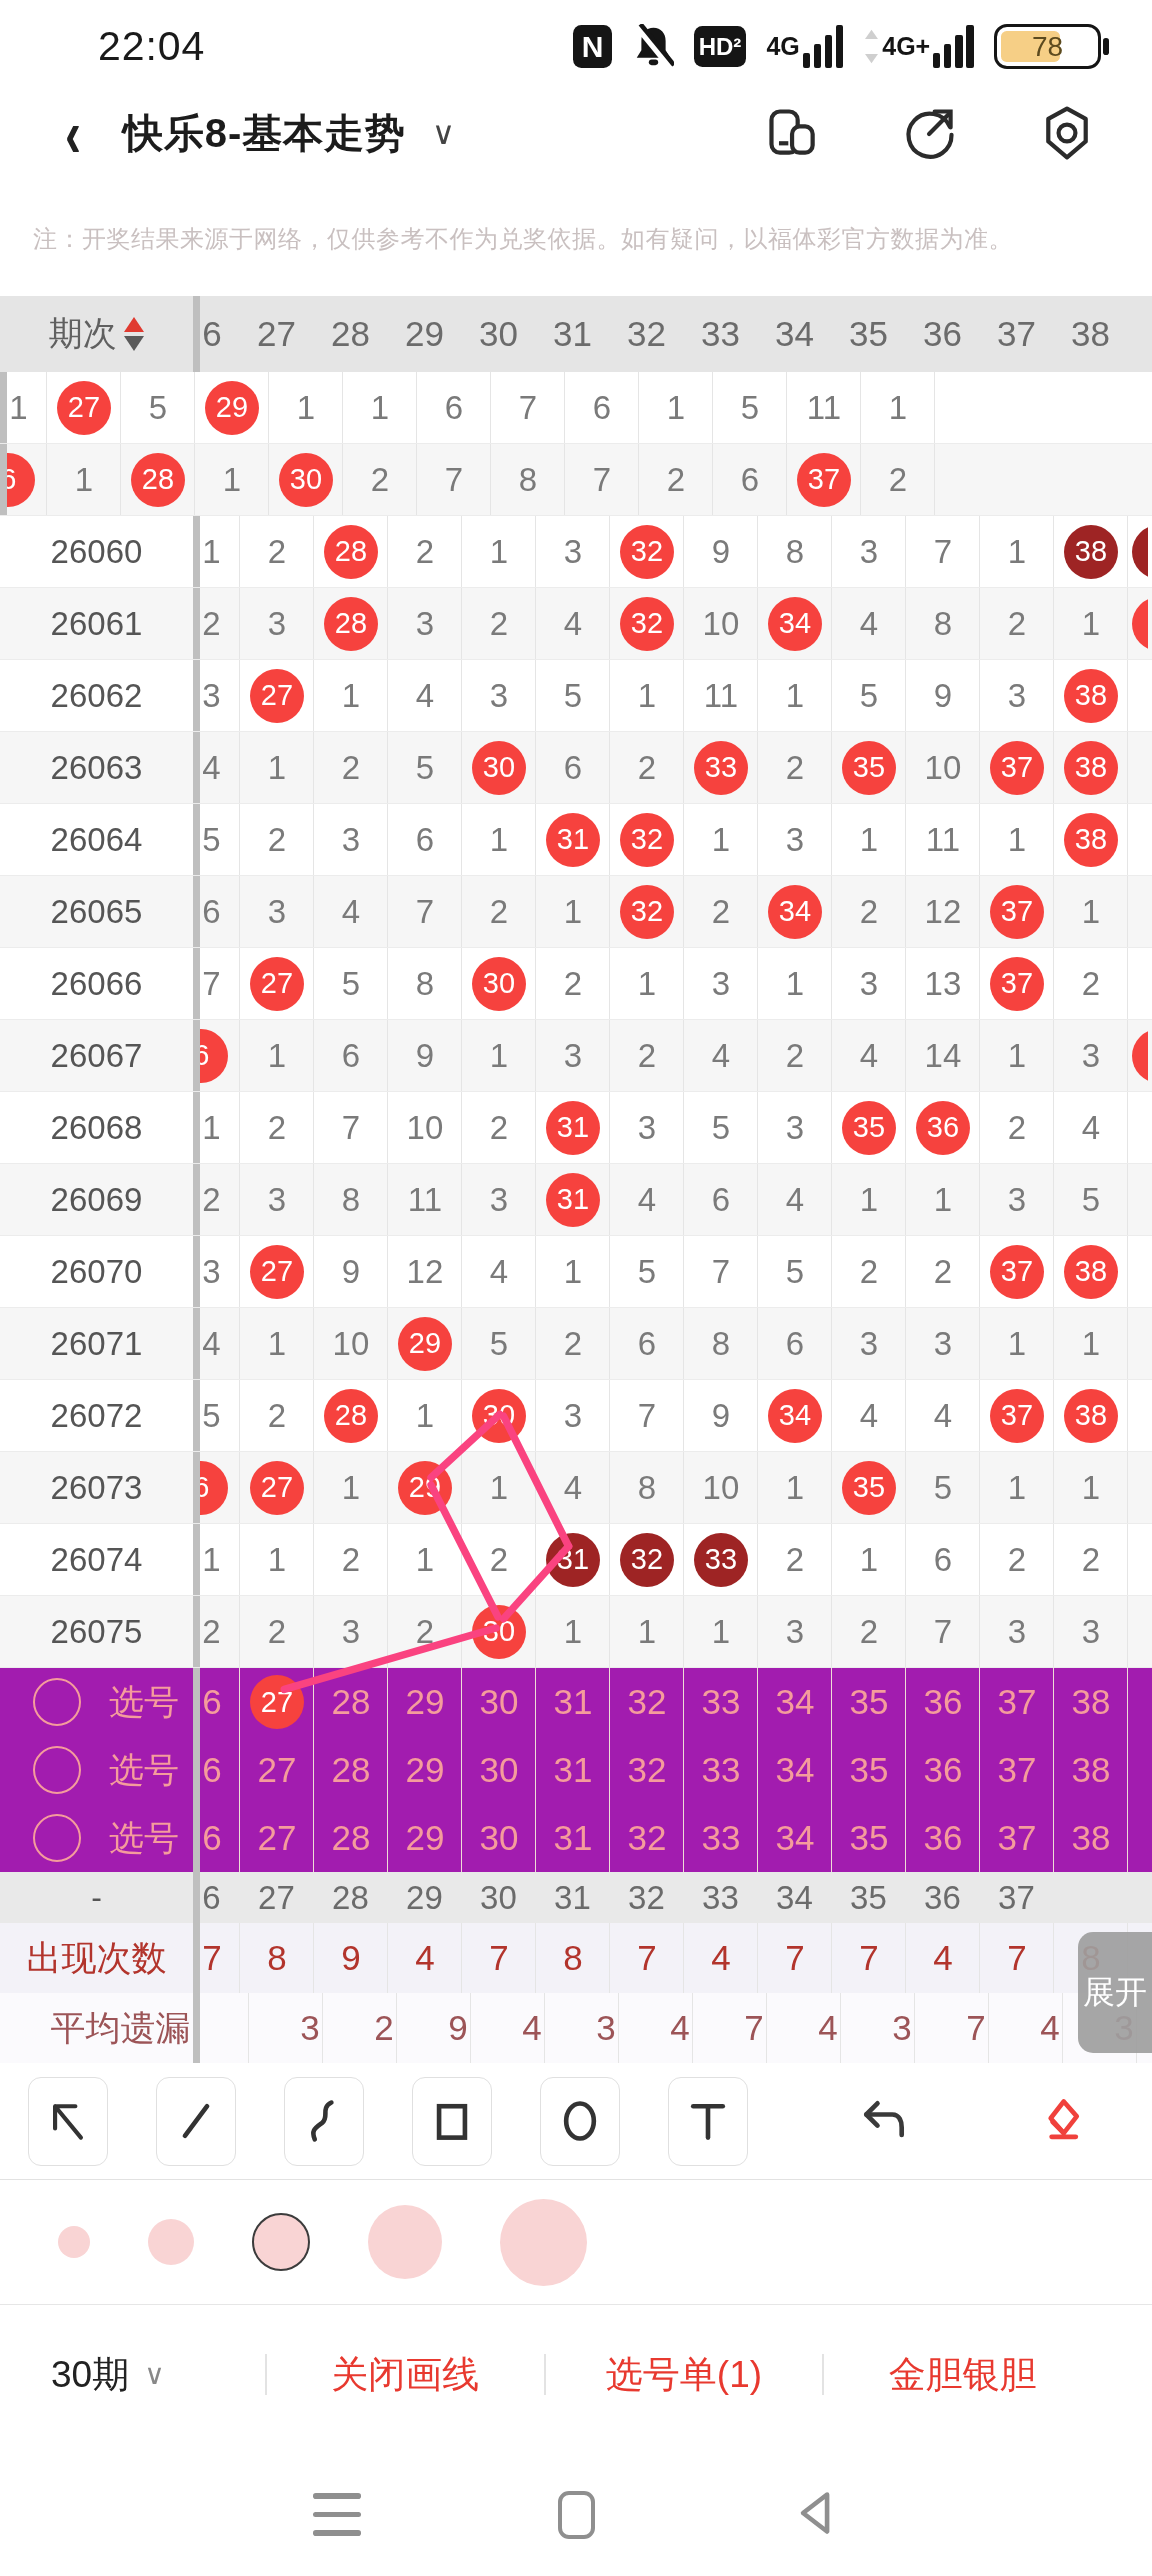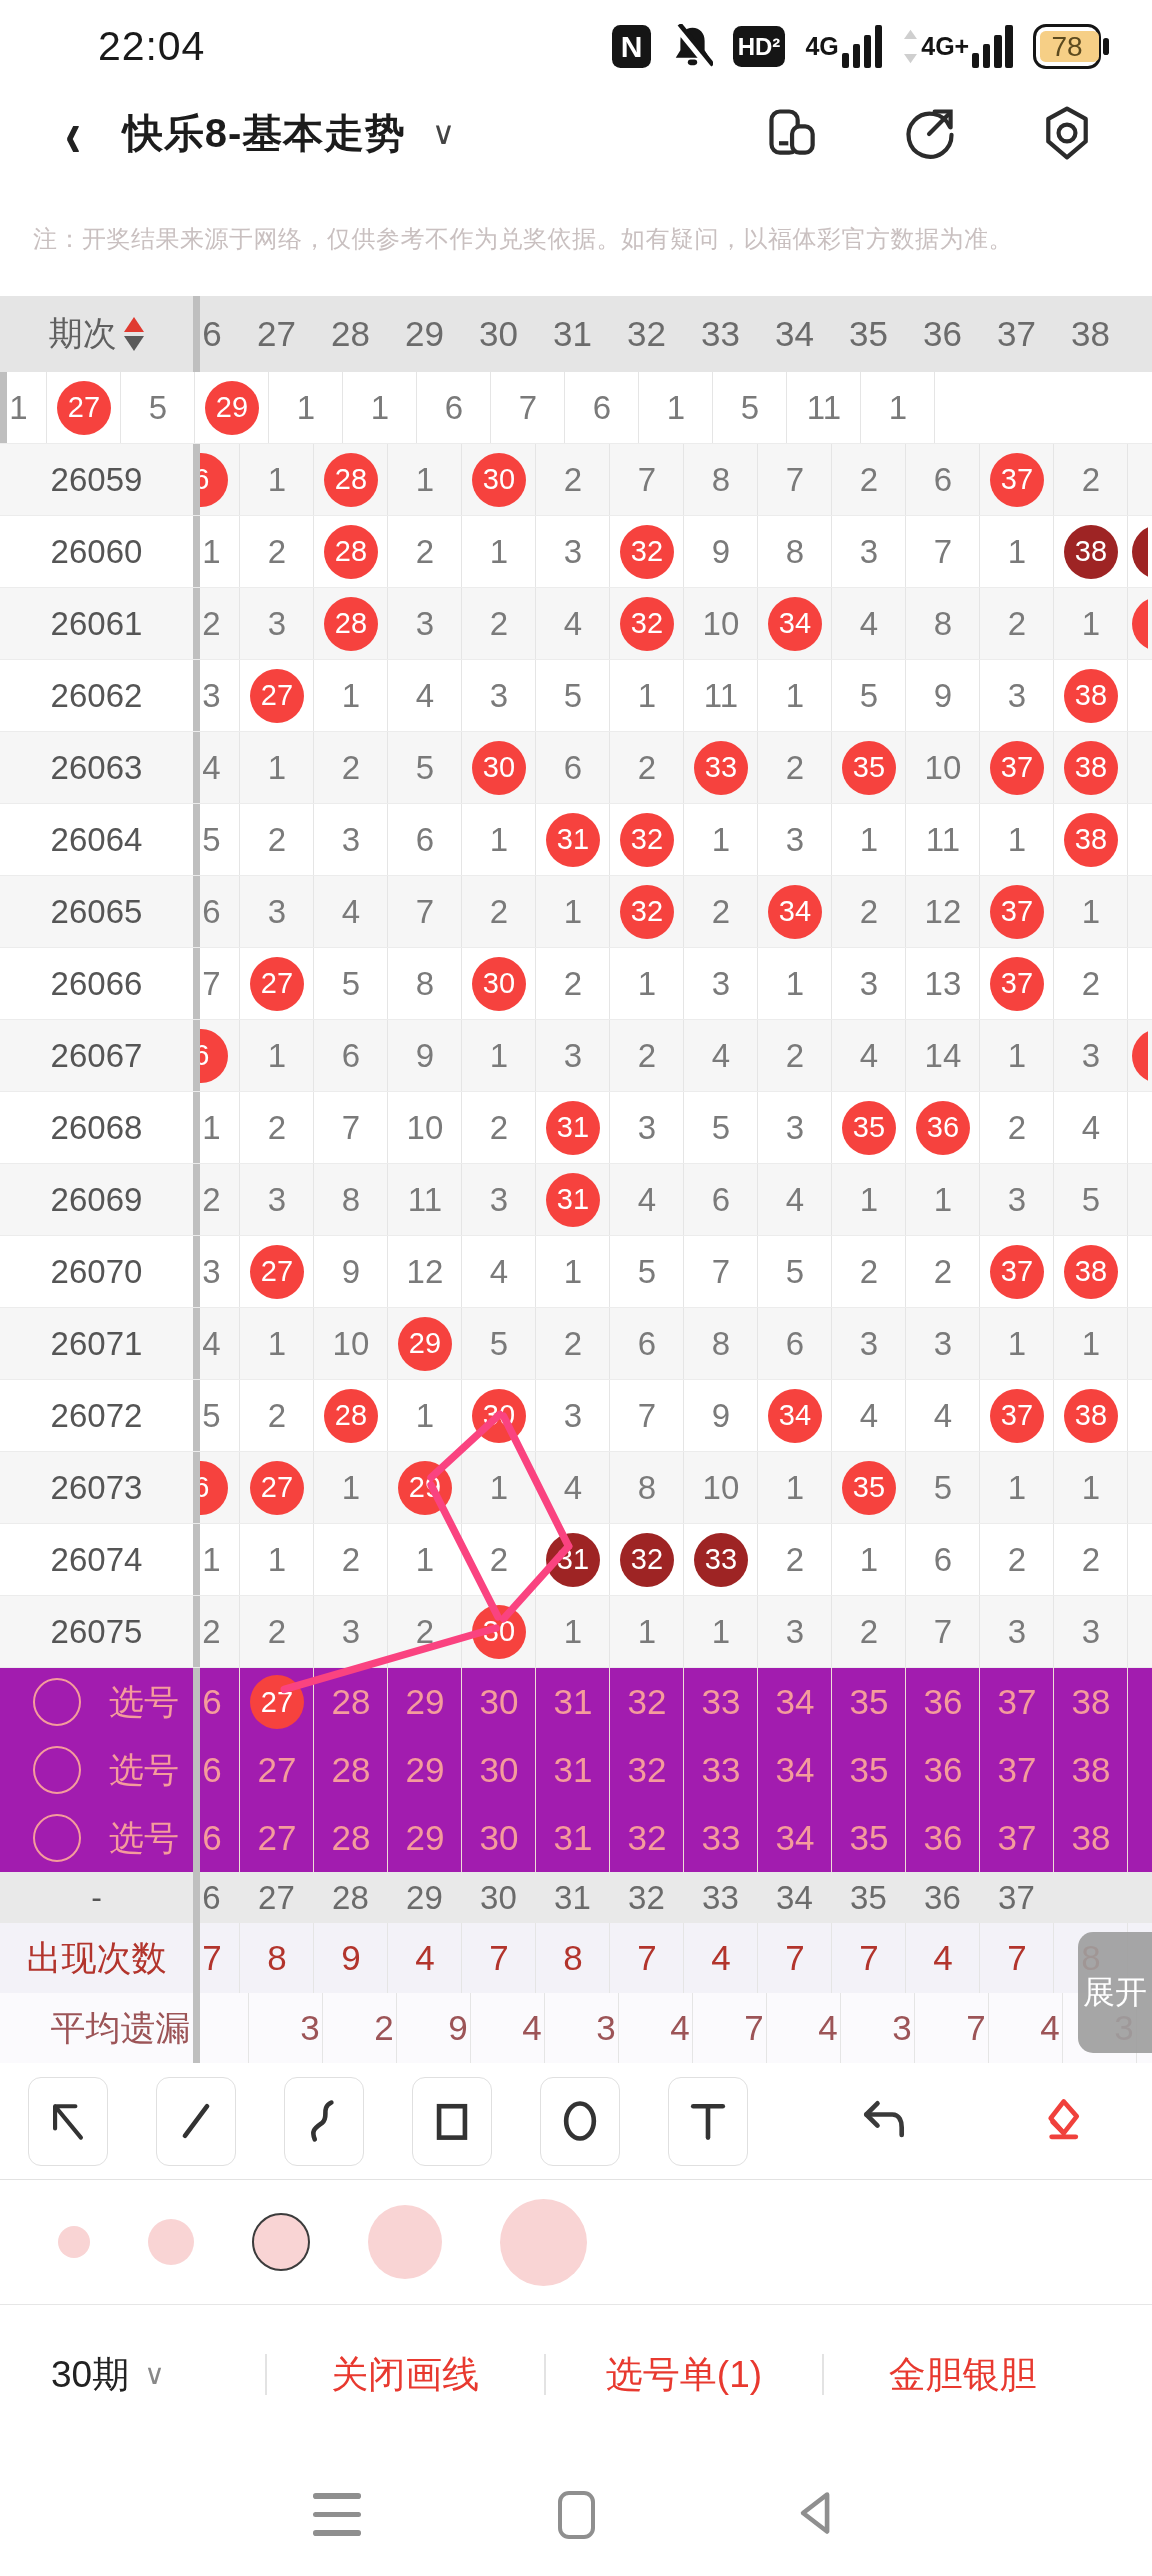--- a/index.html
+++ b/index.html
@@ -13,21 +13,21 @@
   .sb-time { font-size:41px; color:#1a1a1a; letter-spacing:0.9px; }
   .sb-right { display:flex; align-items:center; gap:20.4px; }
   .sb-ic { display:flex; align-items:center; }
   .badge { background:#151515; color:#fff; border-radius:8.4px; font-weight:bold; display:flex;
            align-items:center; justify-content:center; }
   .nfc { width:39px; height:43px; font-size:30px; }
   .hd { width:52px; height:41px; font-size:24px; letter-spacing:0; }
   .bars { display:flex; align-items:flex-end; gap:3.7px; }
   .bars i { display:block; width:7.4px; background:#151515; border-radius:1.9px; }
   .gtxt { font-size:25px; font-weight:bold; color:#151515; margin-right:2.8px; }
-  .battery { position:relative; width:68px; height:45px; border:3.7px solid #151515; border-radius:13px;
+  .battery { position:relative; width:107px; height:45px; border:3.7px solid #151515; border-radius:13px;
              display:flex; align-items:center; justify-content:center; background:#fff; }
   .battery .fill { position:absolute; left:3.7px; top:3.7px; bottom:3.7px; width:59px; background:#f6cf86; border-radius:5.6px; }
   .battery .pct { position:relative; font-size:28px; color:#5c4a1e; }
   .battery .nub { position:absolute; right:-11px; top:11px; width:5.6px; height:16.7px; background:#151515; border-radius:2.8px; }
 
   
   .navbar { height:98px; display:flex; align-items:center; padding:0 56px 0 65px; }
   .back { font-size:48px; color:#222; font-weight:bold; transform:scaleY(1.4); margin-right:42px; }
   .title { font-size:40px; font-weight:bold; color:#1c1c1c; letter-spacing:0.9px; }
   .title-caret { font-size:32px; color:#444; margin-left:26px; }
@@ -234,21 +234,20 @@
         <div class="tc col">6</div>
         <div class="tc col">7</div>
         <div class="tc col">6</div>
         <div class="tc col">1</div>
         <div class="tc col">5</div>
         <div class="tc col">11</div>
         <div class="tc col">1</div>
         <div class="tc edge"></div>
       </div>
       <div class="trow drow">
-        <div class="tlabel">26059</div>
         <div class="tdivider"></div>
         <div class="tc first">
           <div class="ball clip">6</div>
         </div>
         <div class="tc col">1</div>
         <div class="tc col">
           <div class="ball">28</div>
         </div>
         <div class="tc col">1</div>
         <div class="tc col">

